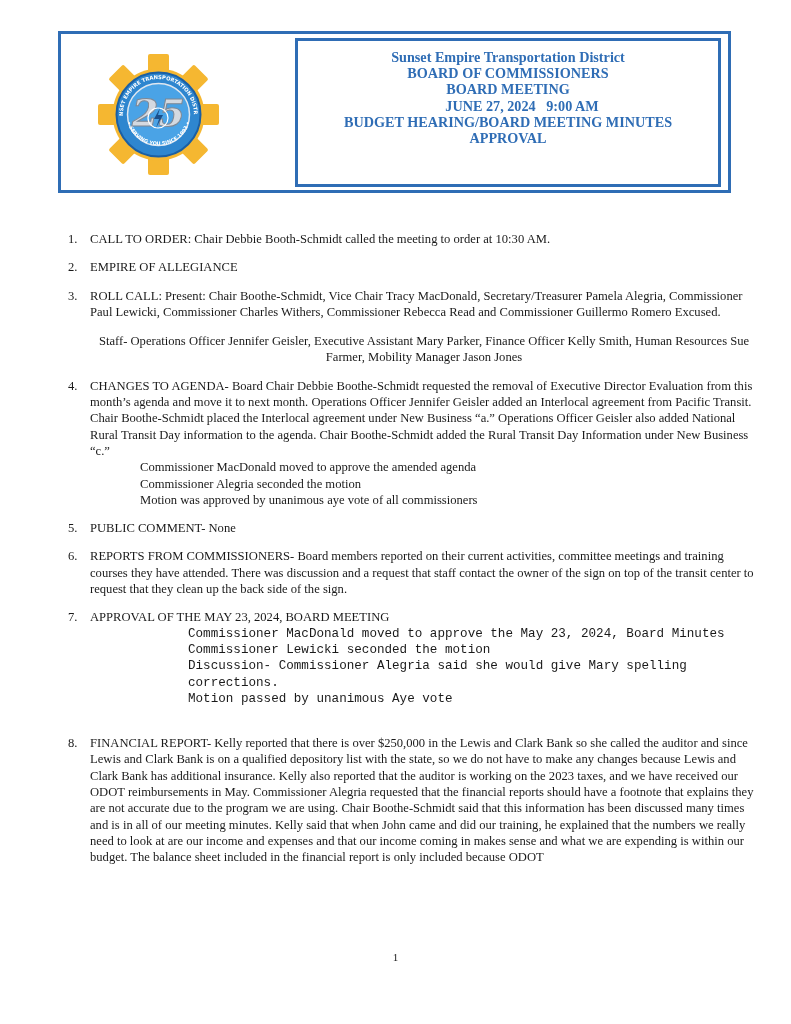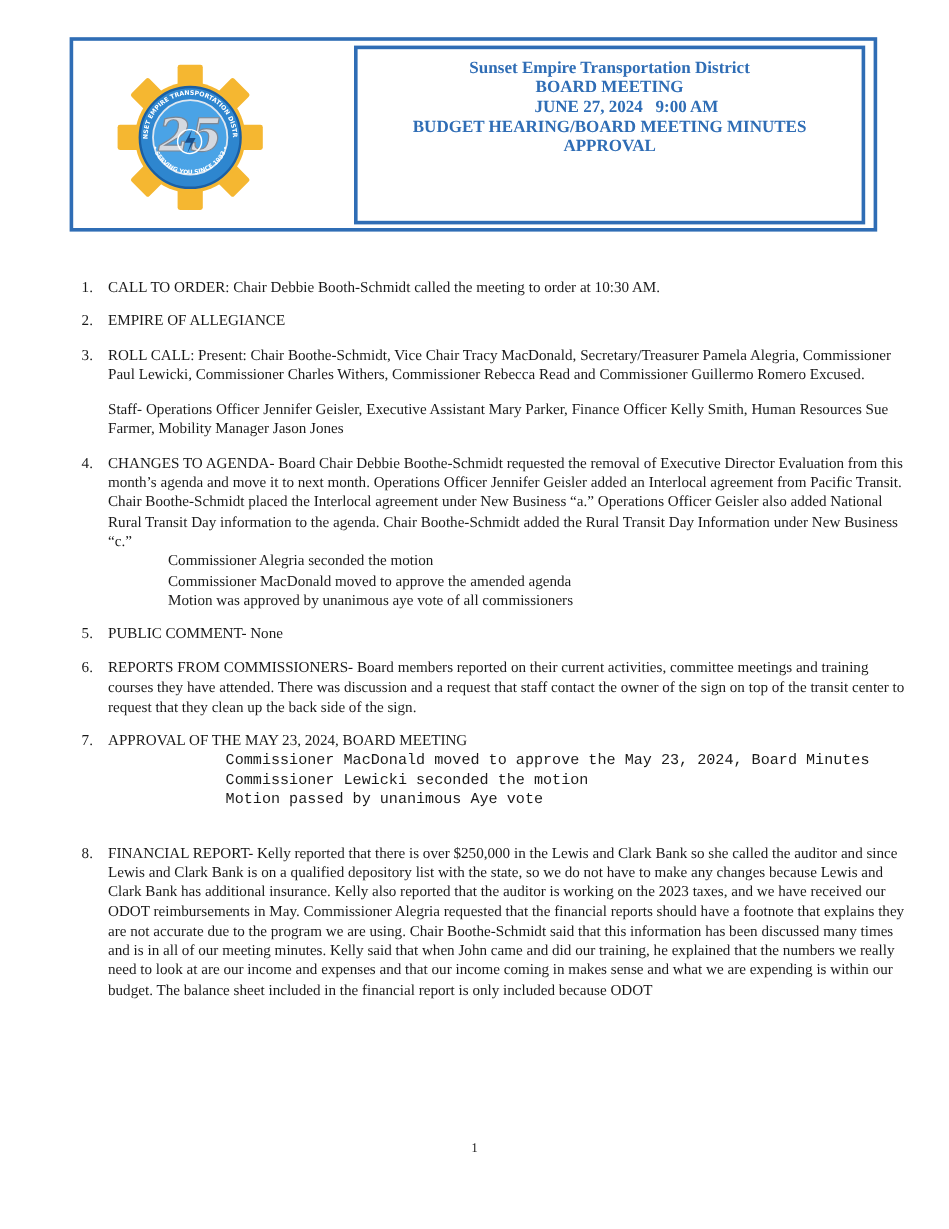--- a/index.html
+++ b/index.html
@@ -63,20 +63,21 @@
     }
     .item .num {
       width: 22px;
       flex: 0 0 22px;
     }
     .item .body {
       flex: 1;
     }
     .sub {
       margin-top: 13px;
+      text-align: center;
     }
     .indent1 { padding-left: 50px; }
     .indent2 { padding-left: 98px; font-family: Liberation Mono, monospace; }
     .gap-big { margin-bottom: 28px; }
     .page-number {
       position: absolute;
       left: 0;
       width: 791px;
       top: 951px;
       text-align: center;
@@ -119,20 +120,21 @@
 
     <text x="62.5" y="74" text-anchor="middle" font-family="DejaVu Serif, serif" font-weight="bold" font-style="italic" font-size="38" fill="#d4d9e0" stroke="#7d8794" stroke-width="1">25</text>
 
     <circle cx="62" cy="66" r="10" fill="none" stroke="#ffffff" stroke-width="1.2"></circle>
     <path d="M 64 56 L 58 67 L 63 67 L 60 76 L 67 63 L 62 63 Z" fill="#1b4f8a"></path>
   </svg>
 </div>
 
 <div class="header-inner">
   <div class="title-line">Sunset Empire Transportation District</div>
+  <div class="title-line">BOARD OF COMMISSIONERS</div>
   <div class="title-line">BOARD MEETING</div>
   <div class="title-line" style="white-space: pre; margin-left: 28px;">JUNE 27, 2024   9:00 AM</div>
   <div class="title-line">BUDGET HEARING/BOARD MEETING MINUTES</div>
   <div class="title-line">APPROVAL</div>
 </div>
 
 <div class="content">
 
   <div class="item">
     <div class="num">1.</div>
@@ -149,42 +151,43 @@
     <div class="body">
       <div>ROLL CALL: Present: Chair Boothe-Schmidt, Vice Chair Tracy MacDonald, Secretary/Treasurer Pamela Alegria, Commissioner Paul Lewicki, Commissioner Charles Withers, Commissioner Rebecca Read and Commissioner Guillermo Romero Excused.</div>
       <div class="sub">Staff- Operations Officer Jennifer Geisler, Executive Assistant Mary Parker, Finance Officer Kelly Smith, Human Resources Sue Farmer, Mobility Manager Jason Jones</div>
     </div>
   </div>
 
   <div class="item">
     <div class="num">4.</div>
     <div class="body">
       <div>CHANGES TO AGENDA- Board Chair Debbie Boothe-Schmidt requested the removal of Executive Director Evaluation from this month’s agenda and move it to next month. Operations Officer Jennifer Geisler added an Interlocal agreement from Pacific Transit. Chair Boothe-Schmidt placed the Interlocal agreement under New Business “a.” Operations Officer Geisler also added National Rural Transit Day information to the agenda. Chair Boothe-Schmidt added the Rural Transit Day Information under New Business “c.”</div>
+      <div class="indent1">Commissioner MacDonald moved to approve the amended agenda</div>
       <div class="indent1">Commissioner Alegria seconded the motion</div>
-      <div class="indent1">Commissioner MacDonald moved to approve the amended agenda</div>
       <div class="indent1">Motion was approved by unanimous aye vote of all commissioners</div>
     </div>
   </div>
 
   <div class="item">
     <div class="num">5.</div>
     <div class="body">PUBLIC COMMENT- None</div>
   </div>
 
   <div class="item">
     <div class="num">6.</div>
     <div class="body">REPORTS FROM COMMISSIONERS- Board members reported on their current activities, committee meetings and training courses they have attended. There was discussion and a request that staff contact the owner of the sign on top of the transit center to request that they clean up the back side of the sign.</div>
   </div>
 
   <div class="item gap-big">
     <div class="num">7.</div>
     <div class="body">
       <div>APPROVAL OF THE MAY 23, 2024, BOARD MEETING</div>
       <div class="indent2">Commissioner MacDonald moved to approve the May 23, 2024, Board Minutes</div>
       <div class="indent2">Commissioner Lewicki seconded the motion</div>
+      <div class="indent2">Discussion- Commissioner Alegria said she would give Mary spelling corrections.</div>
       <div class="indent2">Motion passed by unanimous Aye vote</div>
     </div>
   </div>
 
   <div class="item">
     <div class="num">8.</div>
     <div class="body">FINANCIAL REPORT- Kelly reported that there is over $250,000 in the Lewis and Clark Bank so she called the auditor and since Lewis and Clark Bank is on a qualified depository list with the state, so we do not have to make any changes because Lewis and Clark Bank has additional insurance. Kelly also reported that the auditor is working on the 2023 taxes, and we have received our ODOT reimbursements in May. Commissioner Alegria requested that the financial reports should have a footnote that explains they are not accurate due to the program we are using. Chair Boothe-Schmidt said that this information has been discussed many times and is in all of our meeting minutes. Kelly said that when John came and did our training, he explained that the numbers we really need to look at are our income and expenses and that our income coming in makes sense and what we are expending is within our budget. The balance sheet included in the financial report is only included because ODOT</div>
   </div>
 
 </div>

